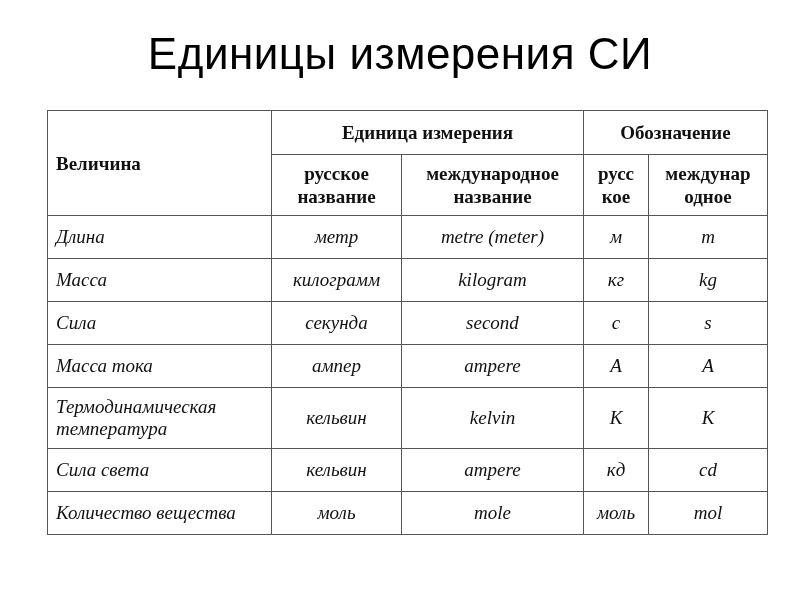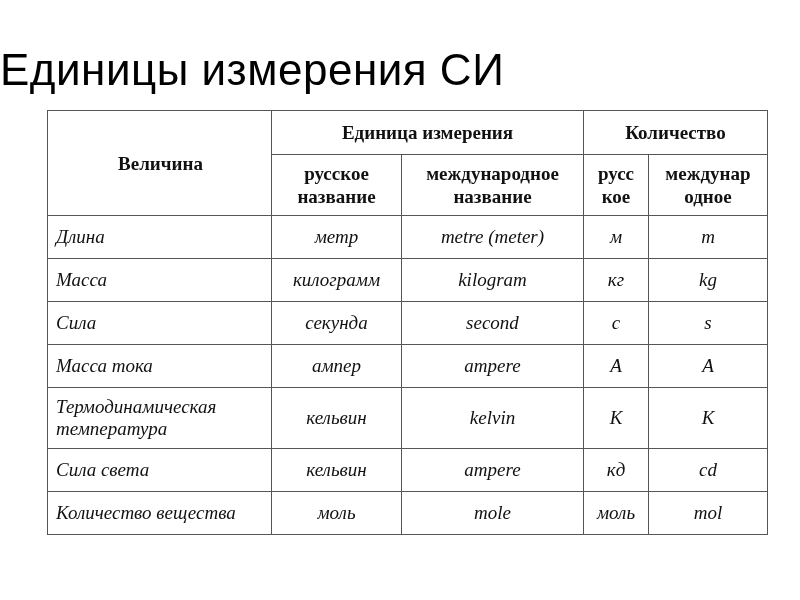--- a/index.html
+++ b/index.html
@@ -1,34 +1,34 @@
 <!DOCTYPE html>
 <html><head>
 <meta charset="utf-8">
 <style>
   html, body { margin: 0; padding: 0; }
   body {
     width: 800px; height: 600px; background: #ffffff; position: relative;
     overflow: hidden; color: #111;
   }
   .title {
-    position: absolute; left: 0; top: 42px; width: 800px; text-align: left;
+    position: absolute; left: 0; top: 26px; width: 800px; text-align: center;
     font-family: "Liberation Sans", sans-serif; font-size: 44px; font-weight: normal;
     letter-spacing: 0.5px; color: #000; line-height: 56px;
   }
   table.si {
     position: absolute; left: 47px; top: 110px;
     border-collapse: collapse; table-layout: fixed;
     font-family: "Liberation Serif", serif; font-size: 19px; color: #111;
   }
   table.si td, table.si th {
     border: 1.5px solid #555; padding: 0 6px; vertical-align: middle;
   }
   table.si th { font-weight: bold; text-align: center; line-height: 23px; }
-  table.si th.q { text-align: center; padding-left: 8px; }
+  table.si th.q { text-align: left; padding-left: 8px; }
   table.si td { text-align: center; line-height: 22px; font-style: italic; }
   table.si td.q { text-align: left; padding-left: 8px; }
   .h1 td, .h1 th { height: 43px; margin-top: 20px; }
   .h2 th { height: 60px; }
   tr.r td { height: 42px; }
   tr.r2 td { height: 60px; }
 </style>
 </head>
 <body>
 
@@ -39,21 +39,21 @@
     <col style="width:224px">
       <col style="width:130px">
       <col style="width:182px">
       <col style="width:65px">
       <col style="width:119px">
   </colgroup>
   <tbody>
       <tr class="h1">
     <th class="q" rowspan="2">Величина</th>
     <th colspan="2">Единица измерения</th>
-    <th colspan="2">Количество</th>
+    <th colspan="2">Обозначение</th>
   </tr>
   <tr class="h2">
     <th>русское<br>название</th>
     <th>международное<br>название</th>
     <th>русс<br>кое</th>
     <th>междунар<br>одное</th>
   </tr>
   <tr class="r">
     <td class="q">Длина</td>
     <td>метр</td>

